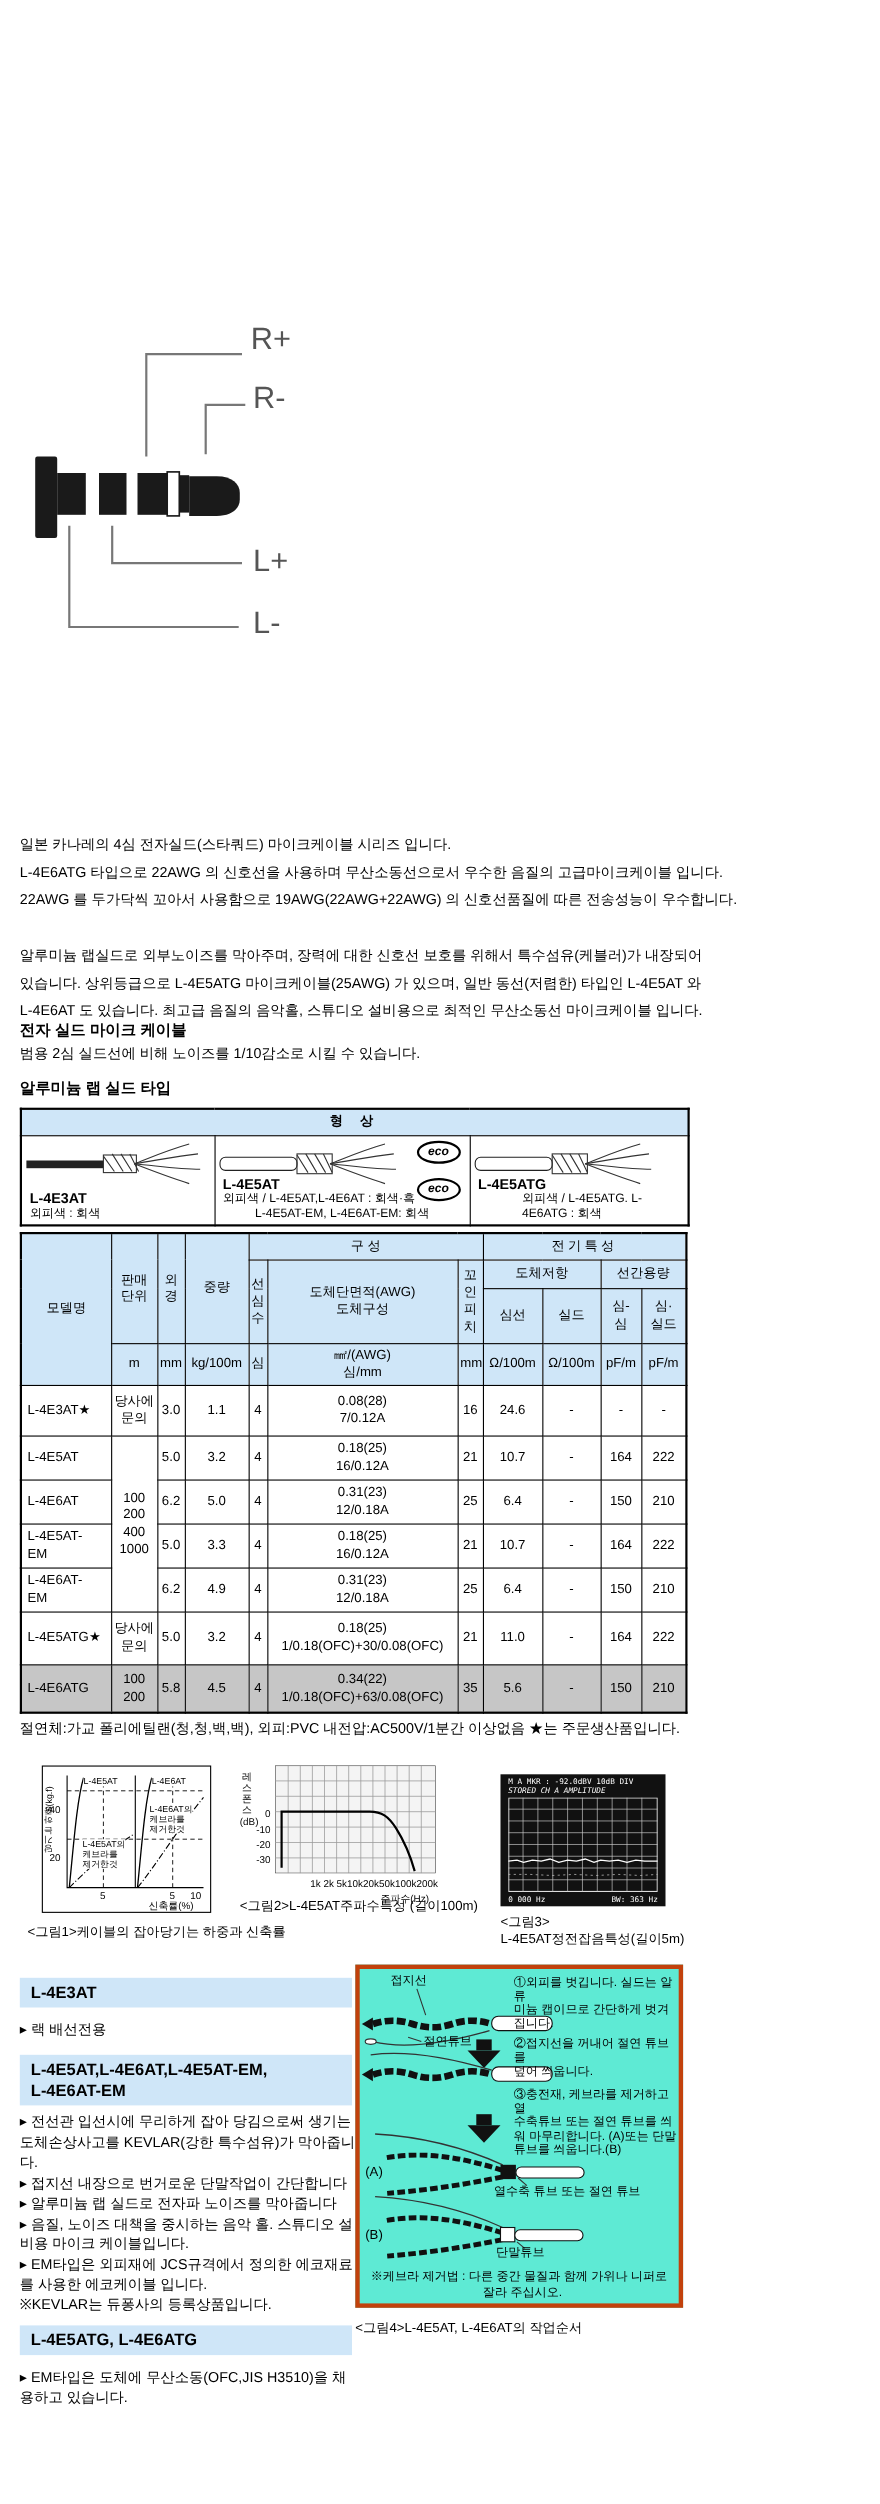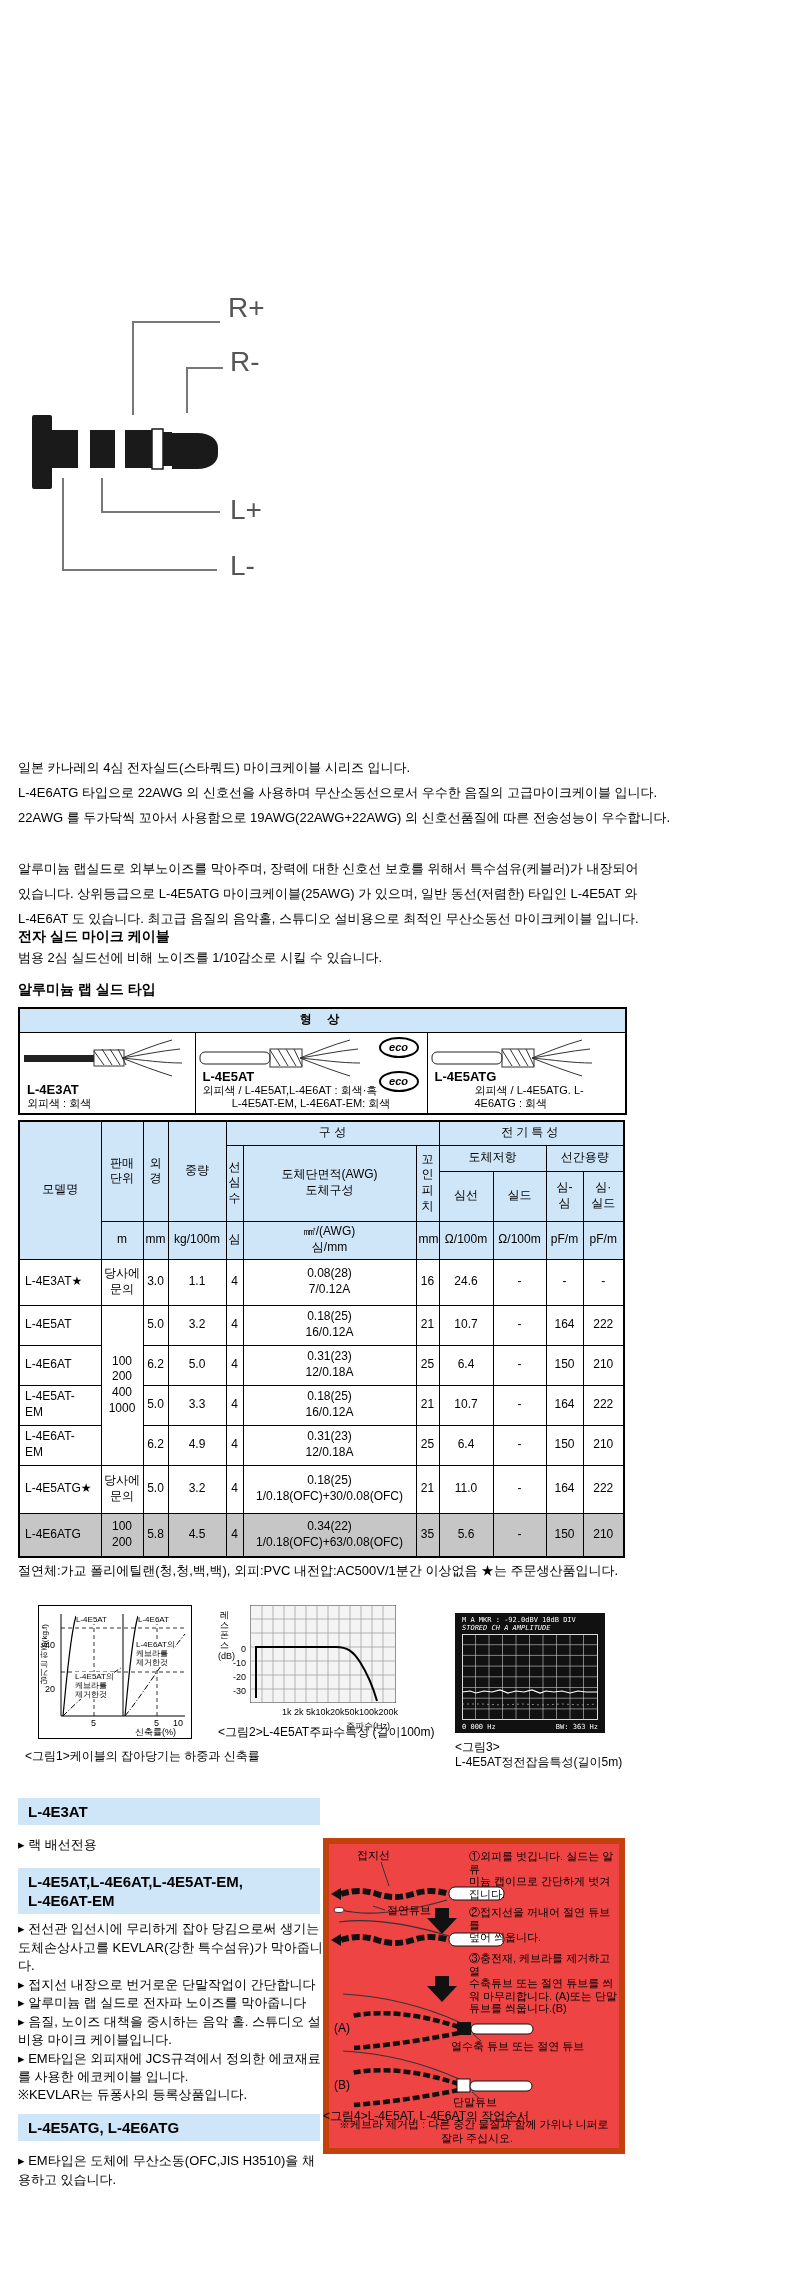--- a/index.html
+++ b/index.html
@@ -391,21 +391,21 @@
     <div class="bullet">▸ 접지선 내장으로 번거로운 단말작업이 간단합니다</div>
     <div class="bullet">▸ 알루미늄 랩 실드로 전자파 노이즈를 막아줍니다</div>
     <div class="bullet">▸ 음질, 노이즈 대책을 중시하는 음악 홀. 스튜디오 설비용 마이크 케이블입니다.</div>
     <div class="bullet">▸ EM타입은 외피재에 JCS규격에서 정의한 에코재료를 사용한 에코케이블 입니다.</div>
   </div>
   <div class="a bullet" style="left:18px;top:2086px;">※KEVLAR는 듀퐁사의 등록상품입니다.</div>
 
   <div class="a bar" style="left:18px;top:2114px;">L-4E5ATG, L-4E6ATG</div>
   <div class="a bullet" style="left:18px;top:2152px;">▸ EM타입은 도체에 무산소동(OFC,JIS H3510)을 채용하고 있습니다.</div>
 
-  <div class="a" style="left:323px;top:1838px;width:290px;height:304px;background:#ef4444;border:6px solid #c2410c;">
+  <div class="a" style="left:323px;top:1786px;width:290px;height:304px;background:#5eead4;border:4px solid #c2410c;">
     <svg class="a" style="left:0;top:0;" width="290" height="304" viewBox="0 0 290 304">
 
       <path d="M52,18 L60,42" stroke="#333" stroke-width="1" fill="none"></path>
       <polygon points="12,44 12,56 2,50" fill="#111"></polygon>
       <path d="M12,50 Q30,44 48,50 T84,50 T120,50" stroke="#111" stroke-width="6" fill="none" stroke-dasharray="8,3"></path>
       <rect x="120" y="43" width="55" height="13" rx="6" fill="#fff" stroke="#111"></rect>
       <path d="M118,56 C80,67 40,73 12,66" stroke="#333" stroke-width="1.2" fill="none"></path>
       <ellipse cx="10" cy="66" rx="5" ry="2.5" fill="#fff" stroke="#333"></ellipse>
       <path d="M56,66 L44,62" stroke="#333" stroke-width="1" fill="none"></path>
 

